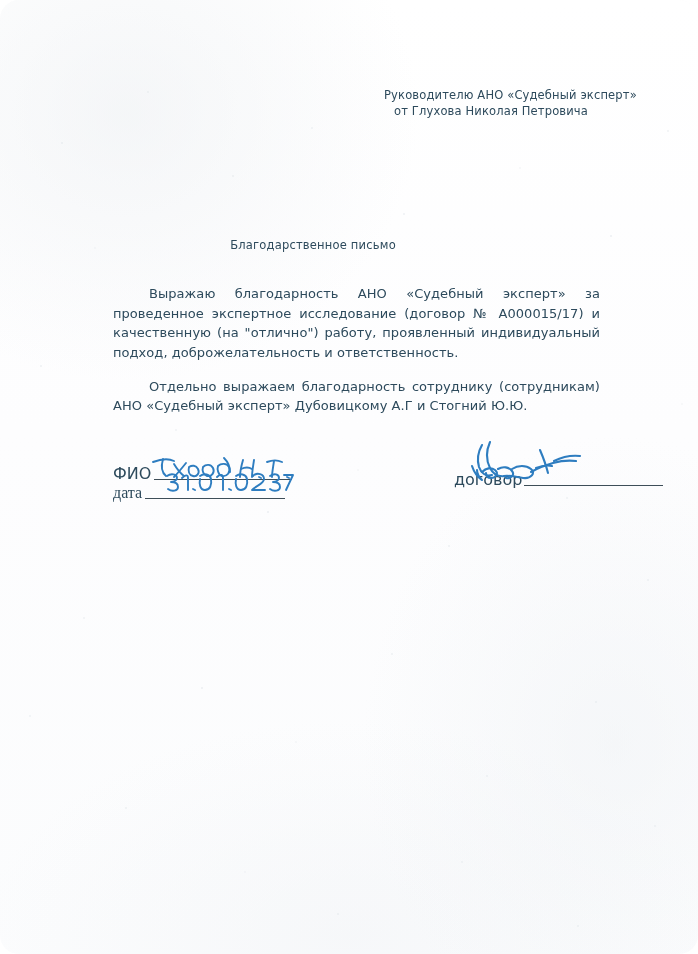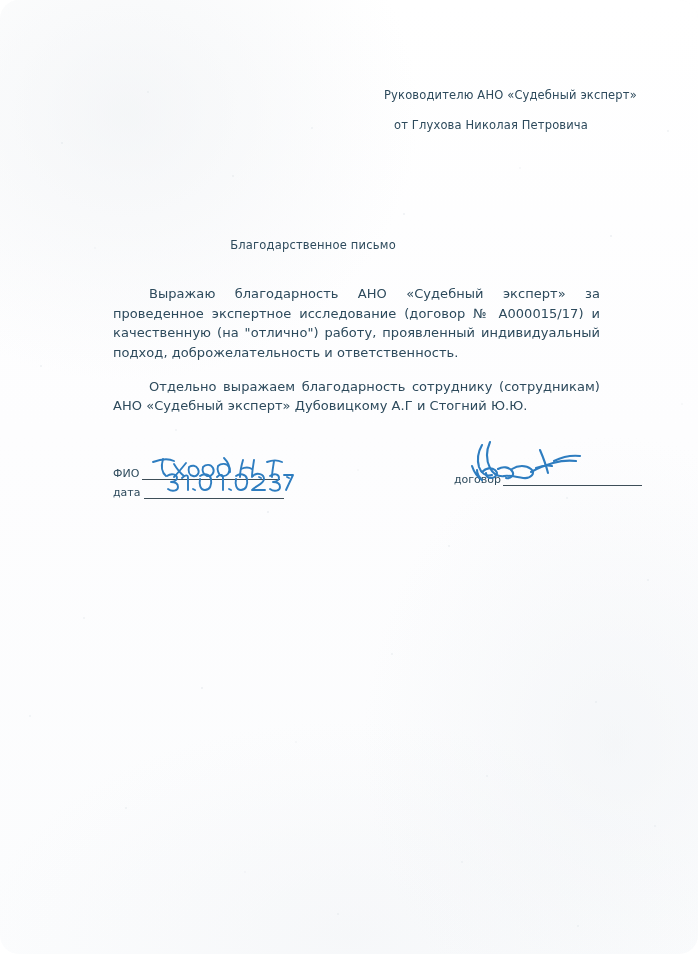--- a/index.html
+++ b/index.html
@@ -53,21 +53,21 @@
     width: 300px;
   }
   .addressee-line {
     color: #2d4a5c;
     font-size: 11.5px;
     line-height: 14px;
     letter-spacing: 0.15px;
     white-space: nowrap;
   }
   .addressee-line.second {
-    margin-top: 16px;
+    margin-top: 2px;
     padding-left: 10px;
   }
 
   
   .doc-title {
     position: absolute;
     left: 0;
     top: 238px;
     width: 568px;
     text-align: center;
@@ -105,34 +105,34 @@
     height: 60px;
   }
 
   .field {
     position: absolute;
     display: flex;
     align-items: flex-end;
   }
   .field-label {
     color: #2d4a5c;
-    font-size: 11px;
+    font-size: 16px;
     line-height: 12px;
     white-space: nowrap;
   }
   .field-rule {
     border-bottom: 1.2px solid #3e4e58;
     height: 12px;
     box-sizing: border-box;
   }
 
   .field-fio   { left: 0px;   top: 6px; }
   .field-fio   .field-rule { width: 138px; margin-left: 3px; }
 
-  .field-date  { left: 0px;   top: 25px; }
+  .field-date  { left: 0px;   top: 25px; font-family: Liberation Serif, serif; }
   .field-date  .field-rule { width: 140px; margin-left: 3px; }
 
   .field-sign  { left: 341px; top: 12px; }
   .field-sign  .field-rule { width: 139px; margin-left: 2px; }
 
   
   .ink {
     position: absolute;
     pointer-events: none;
   }

